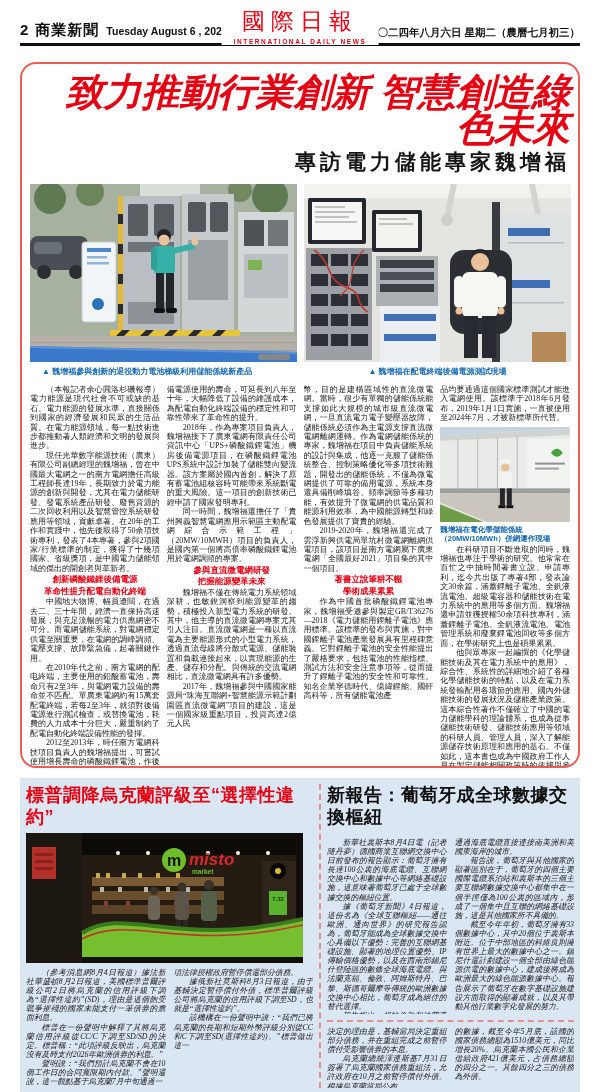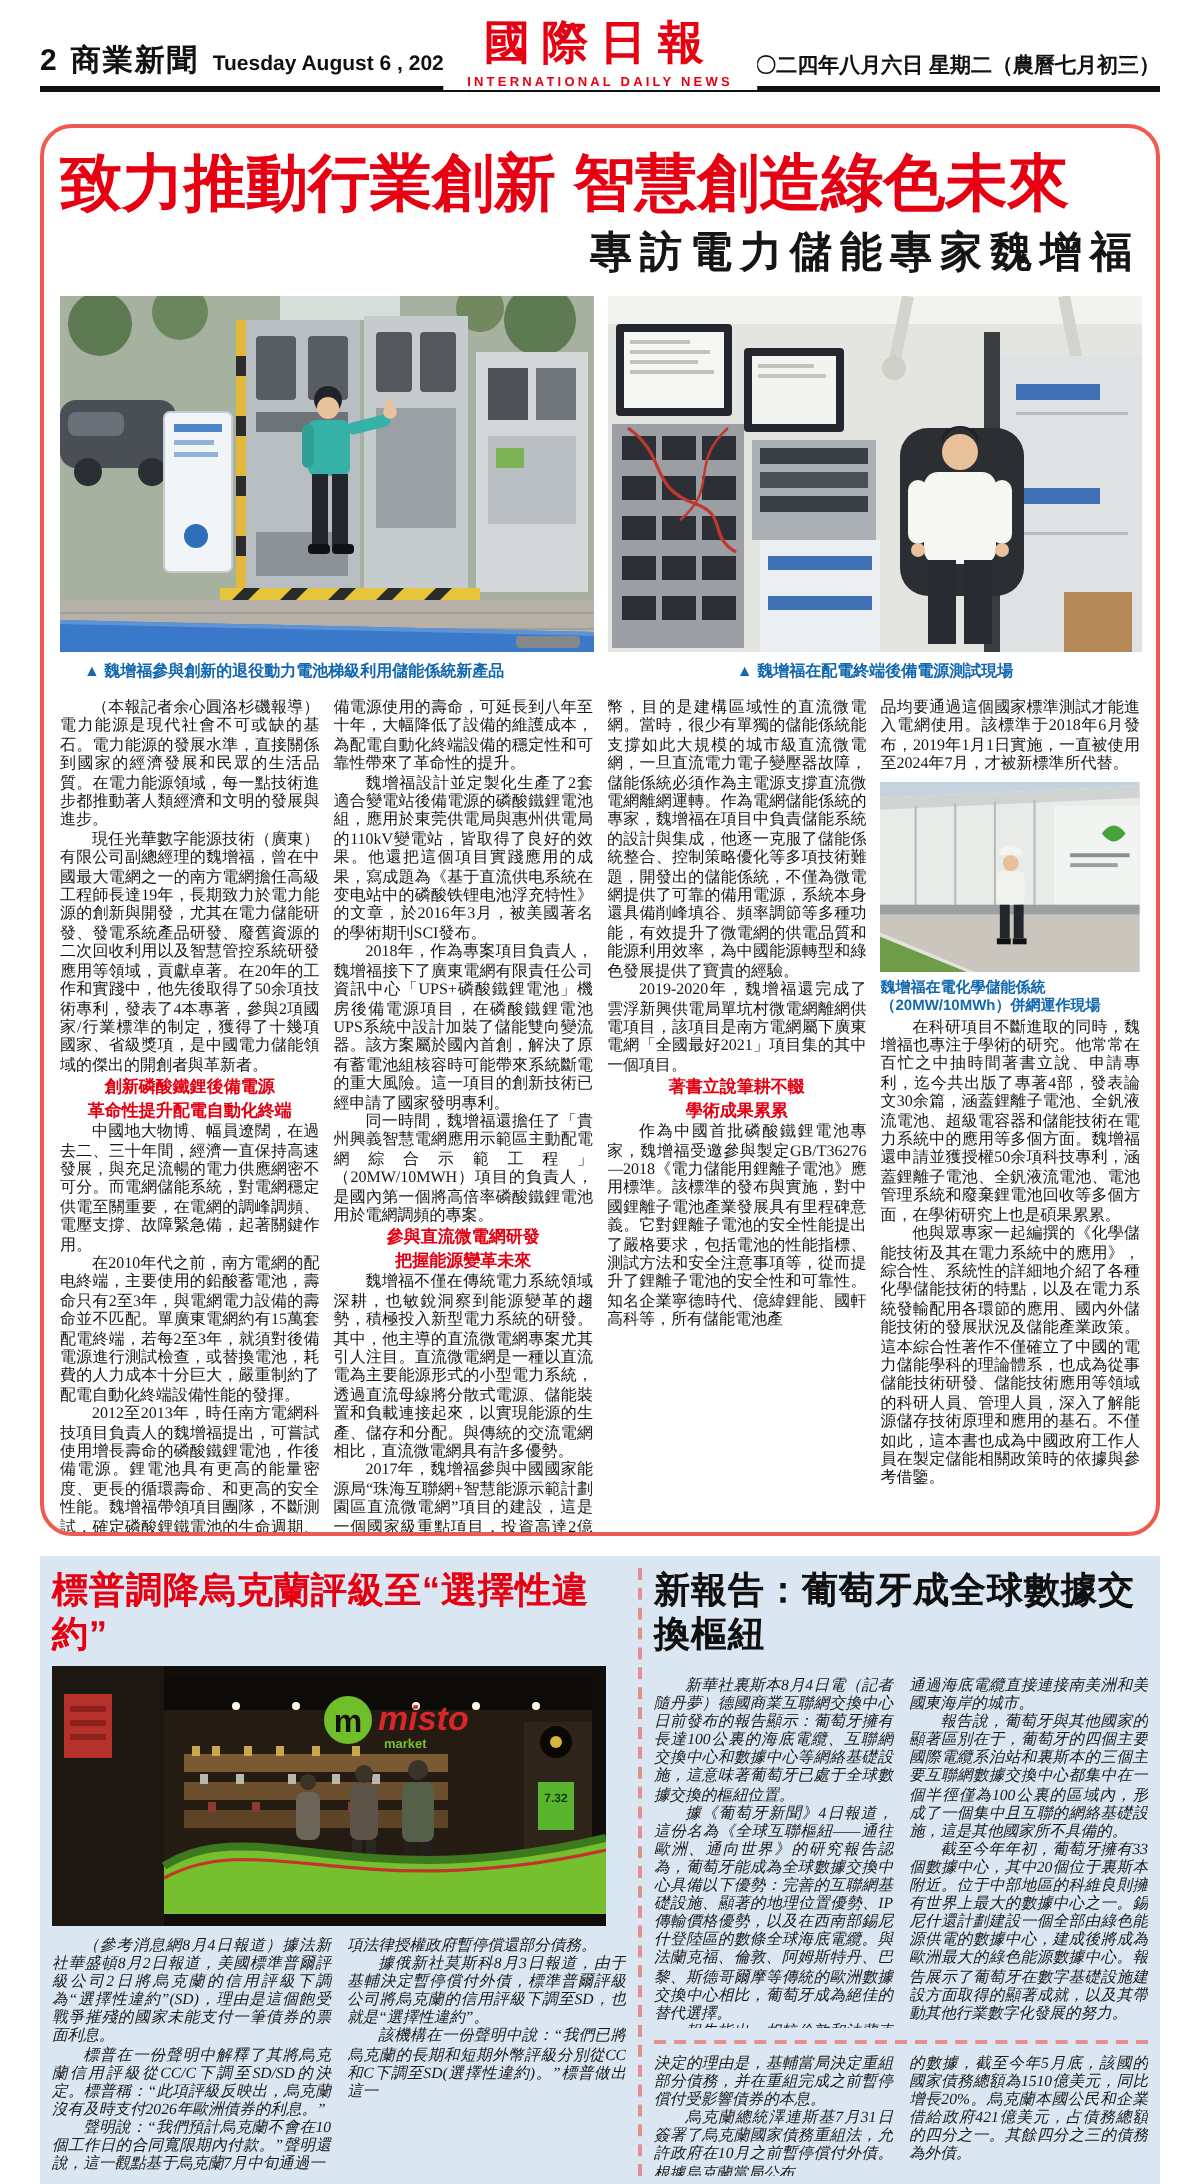--- a/index.html
+++ b/index.html
@@ -9,29 +9,29 @@
   .hdr{display:flex;justify-content:space-between;align-items:flex-end;
        padding:10px 20px 0 20px;height:30px;position:relative;}
   .hdr-left{display:flex;align-items:baseline;gap:7px;font-family:"Liberation Sans","DejaVu Sans",sans-serif;}
   .pgnum{font-size:15px;font-weight:bold;}
   .section{font-size:15px;font-weight:bold;letter-spacing:1px;}
   .date-en{font-size:10.5px;font-weight:bold;}
   .date-cn{font-size:10.5px;font-weight:bold;font-family:"Liberation Sans","DejaVu Sans",sans-serif;}
   .hdr-rule{height:3px;background:#101010;margin:3px 20px 0 20px;position:relative;}
   .masthead{position:absolute;left:50%;transform:translateX(-50%);top:6px;z-index:3;
             background:#fff;text-align:center;padding:0 12px;}
-  .paper-name{color:#e60012;font-size:23px;font-weight:700;letter-spacing:6px;
+  .paper-name{color:#e60012;font-size:23px;font-weight:400;letter-spacing:6px;
               font-family:"Liberation Serif","DejaVu Serif",serif;}
   .paper-sub{color:#e60012;font-size:6.5px;font-weight:bold;letter-spacing:1.6px;
              font-family:"Liberation Sans","DejaVu Sans",sans-serif;margin-top:1px;}
   
   .main-box{margin:16px 20px 0 20px;border:2px solid #ef5b52;border-radius:16px;
             padding:8px 8px 6px 8px;height:706px;box-sizing:border-box;overflow:hidden;background:#fff;}
-  .main-hl{margin:2px 0 2px 0;text-align:left;color:#e60012;font-size:31px;line-height:36px;
-           font-weight:900;letter-spacing:0px;font-family:"Liberation Sans","DejaVu Sans",sans-serif;}
+  .main-hl{margin:2px 0 2px 0;text-align:right;color:#e60012;font-size:38px;line-height:36px;
+           font-weight:900;letter-spacing:0px;font-family:"Liberation Sans","DejaVu Sans",sans-serif;font-style:italic;}
   .main-sub{margin:2px 0 8px 0;text-align:right;color:#151515;font-size:21px;font-weight:700;
             letter-spacing:4px;font-family:"Liberation Serif","DejaVu Serif",serif;}
   .photo-row{display:flex;gap:7px;}
   figure{margin:0;}
   .photo-main{width:267px;height:178px;overflow:hidden;}
   .photo-main svg{display:block;width:100%;height:100%;}
   .cap{color:#1368b0;font-size:8px;line-height:10px;font-weight:bold;margin-top:5px;
        font-family:"Liberation Sans","DejaVu Sans",sans-serif;}
   .cap.left{text-align:left;padding-left:12px;}
   .cap.center{text-align:center;}
@@ -228,21 +228,20 @@
           <div class="para">（本報記者余心圓洛杉磯報導）電力能源是現代社會不可或缺的基石。電力能源的發展水準，直接關係到國家的經濟發展和民眾的生活品質。在電力能源領域，每一點技術進步都推動著人類經濟和文明的發展與進步。</div>
           <div class="para">現任光華數字能源技術（廣東）有限公司副總經理的魏增福，曾在中國最大電網之一的南方電網擔任高級工程師長達19年，長期致力於電力能源的創新與開發，尤其在電力儲能研發、發電系統產品研發、廢舊資源的二次回收利用以及智慧管控系統研發應用等領域，貢獻卓著。在20年的工作和實踐中，他先後取得了50余項技術專利，發表了4本專著，參與2項國家/行業標準的制定，獲得了十幾項國家、省級獎項，是中國電力儲能領域的傑出的開創者與革新者。</div>
           <div class="subhead">創新磷酸鐵鋰後備電源</div>
           <div class="subhead">革命性提升配電自動化終端</div>
           <div class="para">中國地大物博、幅員遼闊，在過去二、三十年間，經濟一直保持高速發展，與充足流暢的電力供應網密不可分。而電網儲能系統，對電網穩定供電至關重要，在電網的調峰調頻、電壓支撐、故障緊急備，起著關鍵作用。</div>
           <div class="para">在2010年代之前，南方電網的配电終端，主要使用的鉛酸蓄電池，壽命只有2至3年，與電網電力設備的壽命並不匹配。單廣東電網約有15萬套配電終端，若每2至3年，就須對後備電源進行測試檢查，或替換電池，耗費的人力成本十分巨大，嚴重制約了配電自動化終端設備性能的發揮。</div>
           <div class="para">2012至2013年，時任南方電網科技項目負責人的魏增福提出，可嘗試使用增長壽命的磷酸鐵鋰電池，作後備電源。鋰電池具有更高的能量密度、更長的循環壽命、和更高的安全性能。魏增福帶領項目團隊，不斷測試，確定磷酸鋰鐵電池的生命週期、替代成本，使後</div>
         </div>
       <div class="col">
           <div class="para ni">備電源使用的壽命，可延長到八年至十年，大幅降低了設備的維護成本，為配電自動化終端設備的穩定性和可靠性帶來了革命性的提升。</div>
-          <div class="para">魏增福設計並定製化生產了2套適合變電站後備電源的磷酸鐵鋰電池組，應用於東莞供電局與惠州供電局的110kV變電站，皆取得了良好的效果。他還把這個項目實踐應用的成果，寫成題為《基于直流供电系統在变电站中的磷酸铁锂电池浮充特性》的文章，於2016年3月，被美國著名的學術期刊SCI發布。</div>
           <div class="para">2018年，作為專案項目負責人，魏增福接下了廣東電網有限責任公司資訊中心「UPS+磷酸鐵鋰電池」機房後備電源項目，在磷酸鐵鋰電池UPS系統中設計加裝了儲能雙向變流器。該方案屬於國內首創，解決了原有蓄電池組核容時可能帶來系統斷電的重大風險。這一項目的創新技術已經申請了國家發明專利。</div>
           <div class="para">同一時間，魏增福還擔任了「貴州興義智慧電網應用示範區主動配電網綜合示範工程」（20MW/10MWH）項目的負責人，是國內第一個將高倍率磷酸鐵鋰電池用於電網調頻的專案。</div>
           <div class="subhead">參與直流微電網研發</div>
           <div class="subhead">把握能源變革未來</div>
           <div class="para">魏增福不僅在傳統電力系統領域深耕，也敏銳洞察到能源變革的趨勢，積極投入新型電力系統的研發。其中，他主導的直流微電網專案尤其引人注目。直流微電網是一種以直流電為主要能源形式的小型電力系統，透過直流母線將分散式電源、儲能裝置和負載連接起來，以實現能源的生產、儲存和分配。與傳統的交流電網相比，直流微電網具有許多優勢。</div>
           <div class="para">2017年，魏增福參與中國國家能源局“珠海互聯網+智慧能源示範計劃園區直流微電網”項目的建設，這是一個國家級重點項目，投資高達2億元人民</div>
         </div>
       <div class="col">
           <div class="para ni">幣，目的是建構區域性的直流微電網。當時，很少有單獨的儲能係統能支撐如此大規模的城市級直流微電網，一旦直流電力電子變壓器故障，儲能係統必須作為主電源支撐直流微電網離網運轉。作為電網儲能係統的專家，魏增福在項目中負責儲能系統的設計與集成，他逐一克服了儲能係統整合、控制策略優化等多項技術難題，開發出的儲能係統，不僅為微電網提供了可靠的備用電源，系統本身還具備削峰填谷、頻率調節等多種功能，有效提升了微電網的供電品質和能源利用效率，為中國能源轉型和綠色發展提供了寶貴的經驗。</div>
           <div class="para">2019-2020年，魏增福還完成了雲浮新興供電局單坑村微電網離網供電項目，該項目是南方電網屬下廣東電網「全國最好2021」項目集的其中一個項目。</div>

